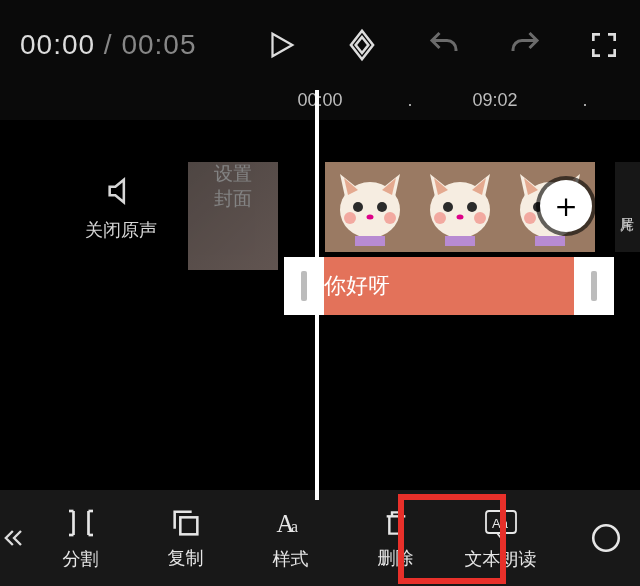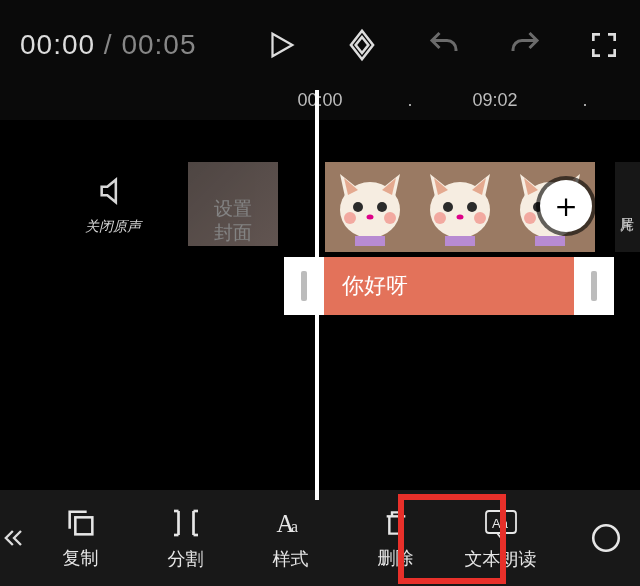--- a/index.html
+++ b/index.html
@@ -71,32 +71,32 @@
   .mute-col {
     position: absolute;
     left: 85px;
     top: 54px;
     display: flex;
     flex-direction: column;
     align-items: center;
     gap: 10px;
     color: #d7d7d7;
   }
-  .mute-col .lbl { font-size: 14px; font-style: italic; }
+  .mute-col .lbl { font-size: 18px; }
   
   .cover {
     position: absolute;
     left: 188px;
     top: 42px;
     width: 90px;
-    height: 84px;
+    height: 108px;
     background: linear-gradient(135deg,#8f7f7a,#b19a93);
     opacity: 0.55;
     display: flex;
-    align-items: flex-end;
+    align-items: flex-start;
     justify-content: center;
     color: #eee;
     font-size: 19px;
     text-align: center;
     line-height: 1.3;
   }
   
   .clip-row {
     position: absolute;
     left: 325px;
@@ -162,21 +162,20 @@
     align-items: center;
     justify-content: center;
     color: #888;
     font-size: 24px;
     flex-shrink: 0;
   }
   .text-track .body {
     flex: 1;
     display: flex;
     align-items: center;
-    padding-left: 18px;
     color: #fff;
     font-size: 22px;
   }
   
   .toolbar {
     position: absolute;
     left: 0; right: 0; bottom: 0;
     height: 96px;
     background: #181818;
     display: flex;
@@ -353,40 +352,40 @@
 
   <div class="toolbar">
     <div class="back-col">
       <svg width="28" height="32" viewBox="0 0 24 24" fill="none" stroke="currentColor" stroke-width="2">
           <path d="M11 18l-6-6 6-6"></path>
           <path d="M18 18l-6-6 6-6"></path>
         </svg>
     </div>
 
     <div class="tool">
-      <svg width="34" height="34" viewBox="0 0 24 24" fill="none" stroke="currentColor" stroke-width="1.8">
-          <rect x="8" y="8" width="12" height="12"></rect>
-          <path d="M4 16V4h12"></path>
-        </svg>
-      <div class="tlbl">复制</div>
-    </div>
-
-    <div class="tool">
       <svg width="36" height="36" viewBox="0 0 24 24" fill="none" stroke="currentColor" stroke-width="1.8">
           <path d="M7 4v16"></path>
           <path d="M17 4v16"></path>
           <path d="M7 4h-3"></path>
           <path d="M7 20h-3"></path>
           <path d="M17 4h3"></path>
           <path d="M17 20h3"></path>
         </svg>
       <div class="tlbl">分割</div>
     </div>
 
     <div class="tool">
+      <svg width="34" height="34" viewBox="0 0 24 24" fill="none" stroke="currentColor" stroke-width="1.8">
+          <rect x="8" y="8" width="12" height="12"></rect>
+          <path d="M4 16V4h12"></path>
+        </svg>
+      <div class="tlbl">复制</div>
+    </div>
+
+    <div class="tool">
       <svg width="36" height="36" viewBox="0 0 32 32" fill="currentColor">
           <text x="3" y="24" font-size="22" font-family="serif">A</text>
           <text x="16" y="24" font-size="14" font-family="serif">a</text>
         </svg>
       <div class="tlbl">样式</div>
     </div>
 
     <div class="tool">
       <svg width="32" height="34" viewBox="0 0 24 24" fill="none" stroke="currentColor" stroke-width="1.8">
           <path d="M5 7h14"></path>

